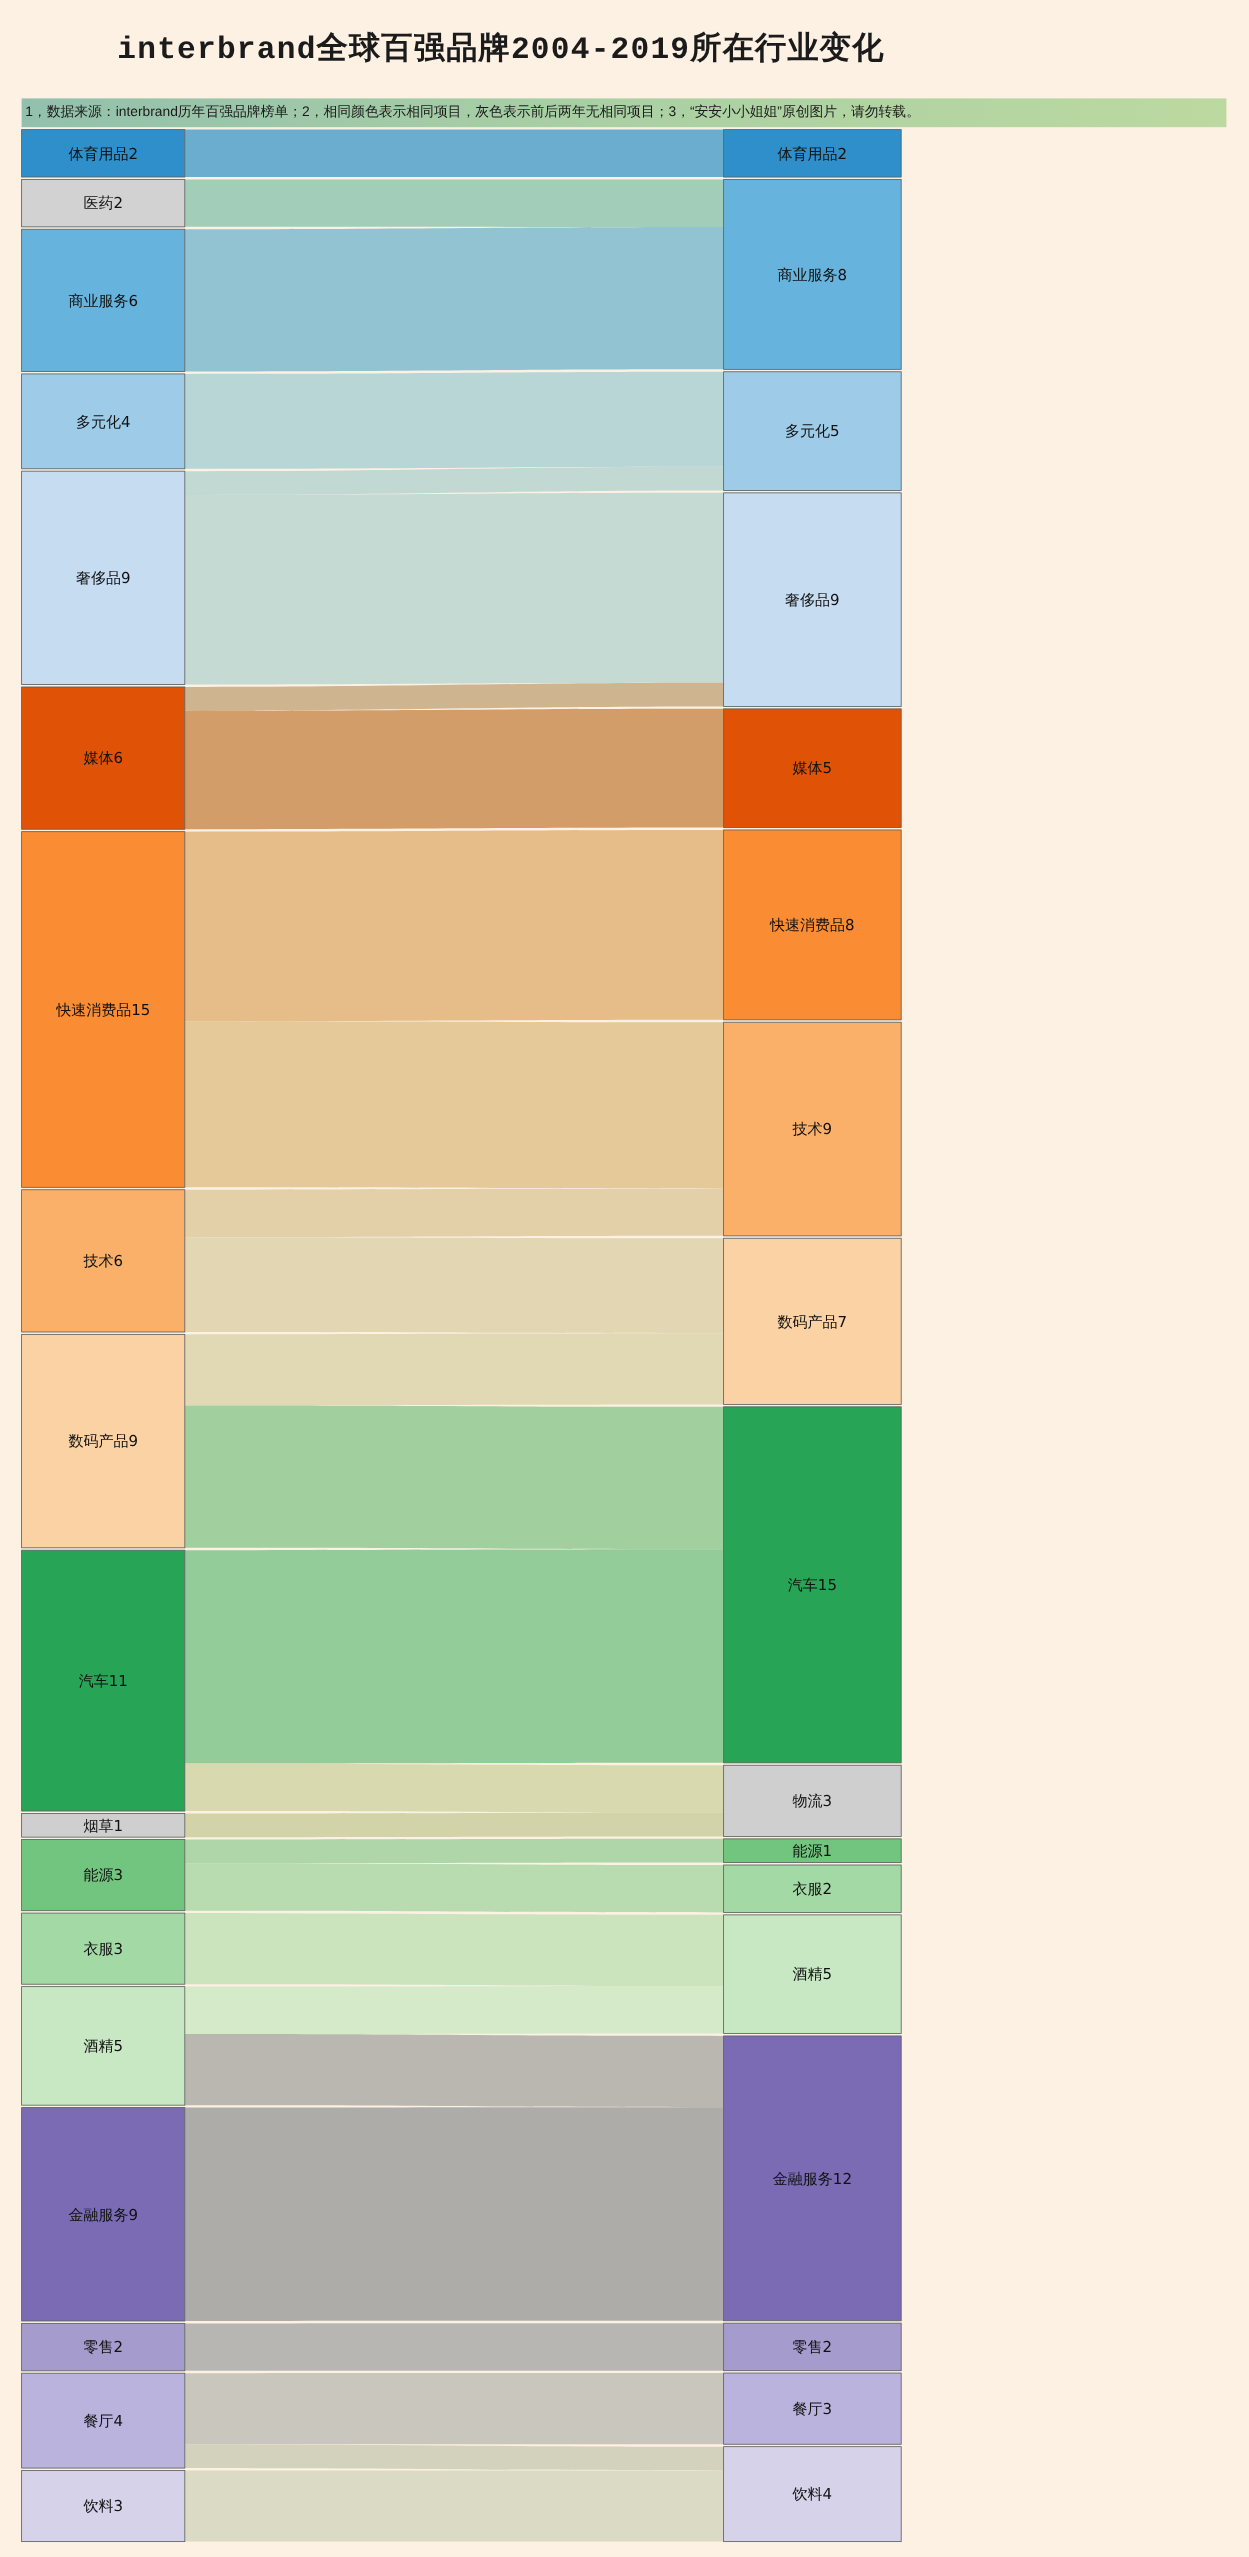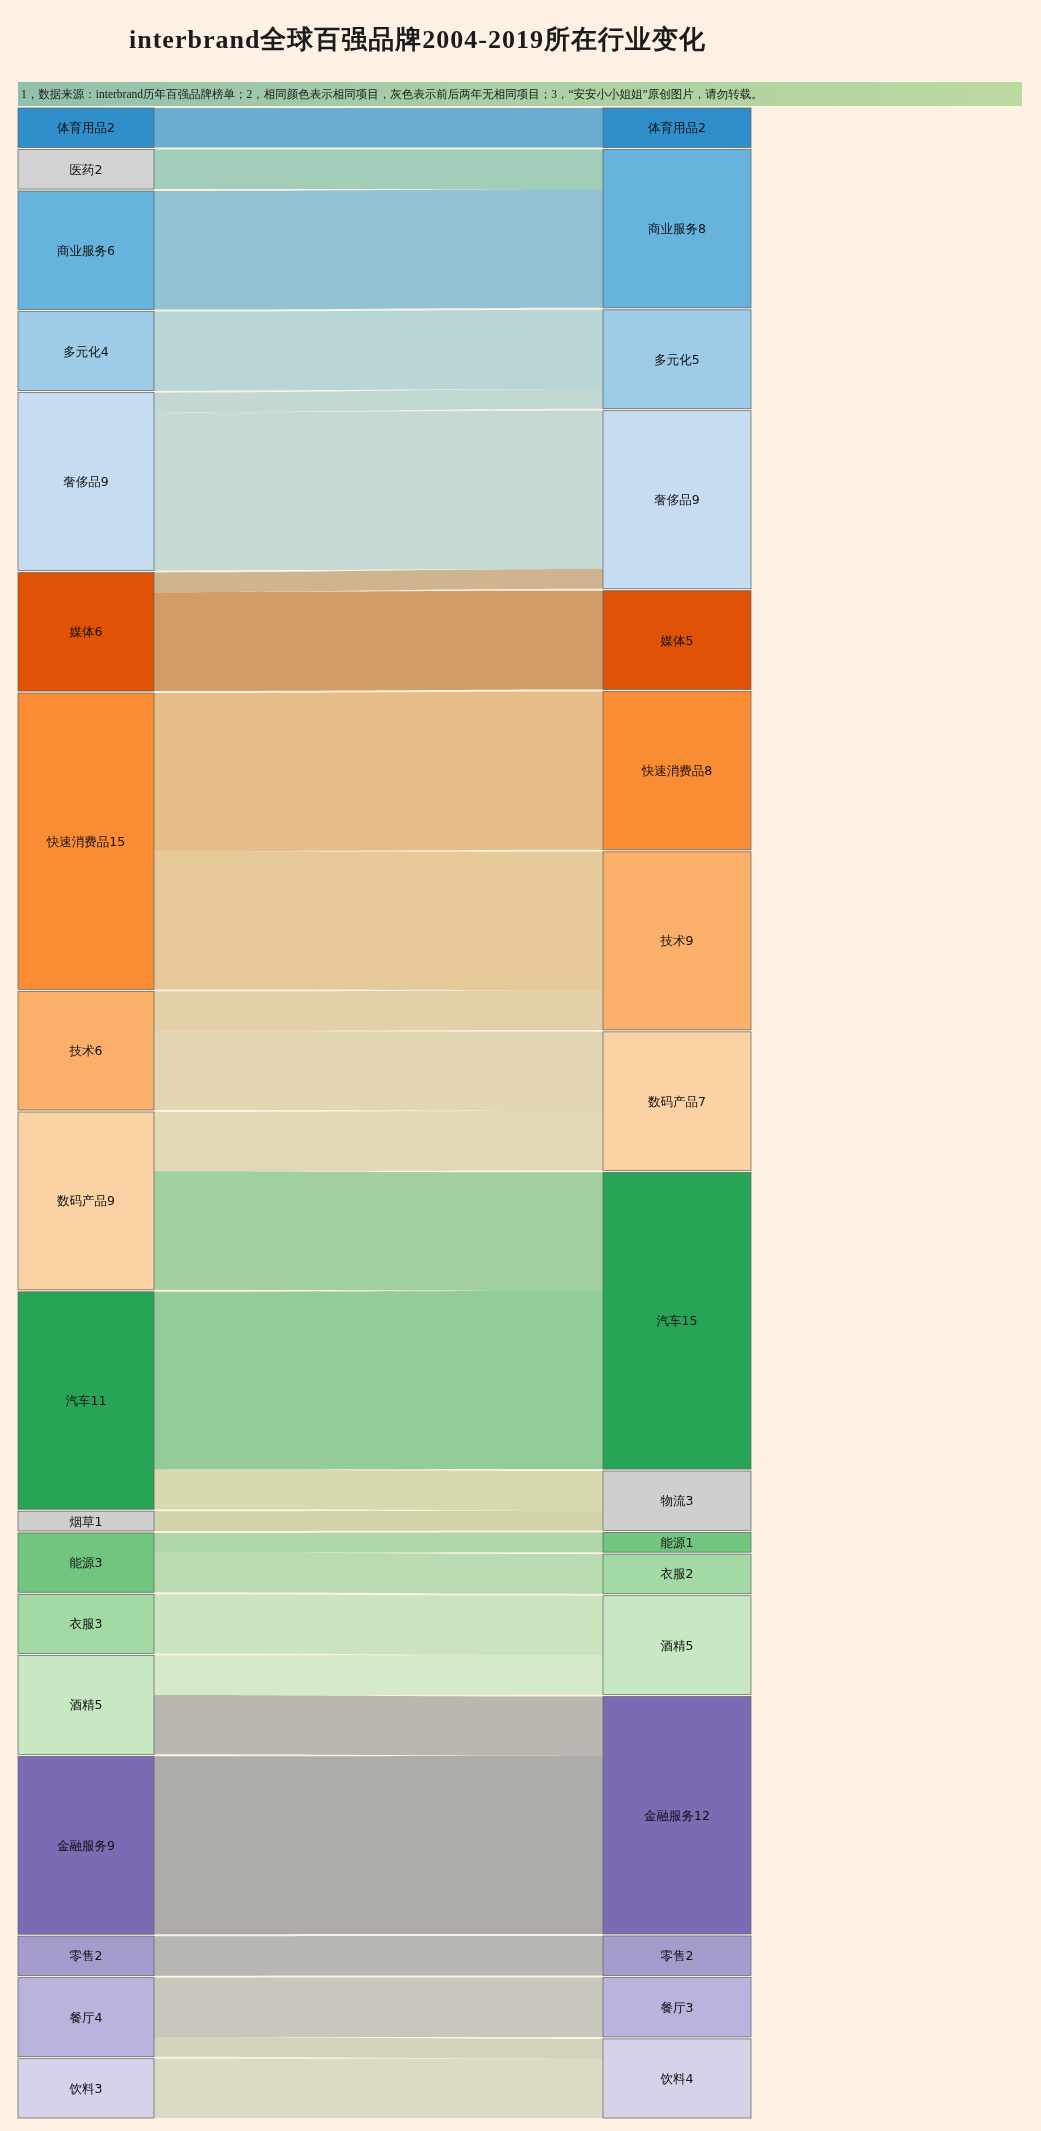--- a/index.html
+++ b/index.html
@@ -10,31 +10,31 @@
     overflow:hidden;
     position:relative;
   }
   #chart-title{
     position:absolute;left:0;top:22px;width:835px;
     text-align:center;
     font-size:26px;
     font-weight:700;
     letter-spacing:1px;
     color:#1b1b1b;
-    font-family:Liberation Serif, serif;
+    font-family:Liberation Mono, monospace;
   }
   #note-bar{
     position:absolute;left:18px;top:82px;width:1004px;height:24px;
     background:linear-gradient(90deg,#93c0ad 0%,#a8cfa4 45%,#bcd9a0 100%);
     color:#1a1a1a;
     font-size:11.5px;
     line-height:24px;
     white-space:nowrap;
     overflow:hidden;
-    font-family:Liberation Serif, serif;
+    font-family:Liberation Sans, sans-serif;
     padding-left:3px;
     box-sizing:border-box;
   }
   #sankey{
     position:absolute;left:0;top:0;width:1041px;height:2131px;
   }
   .node-label{
     font-size:12.5px;
     fill:#111;
     font-family:"DejaVu Sans",sans-serif;

